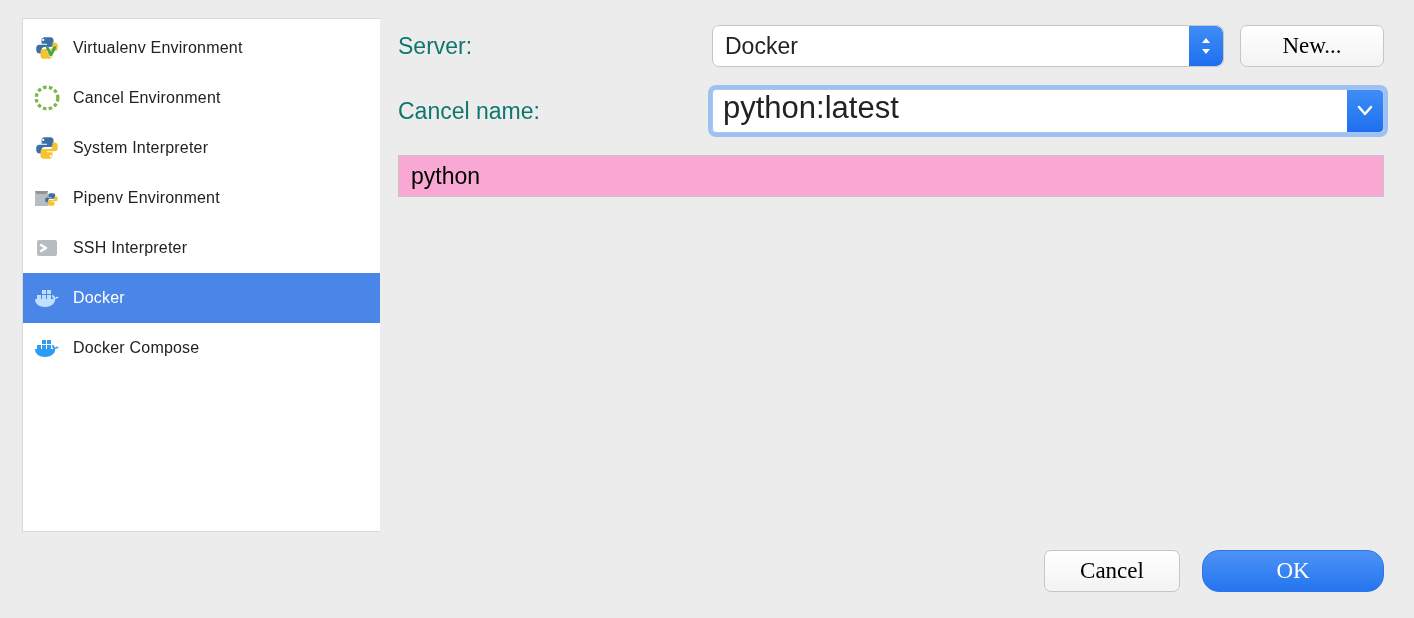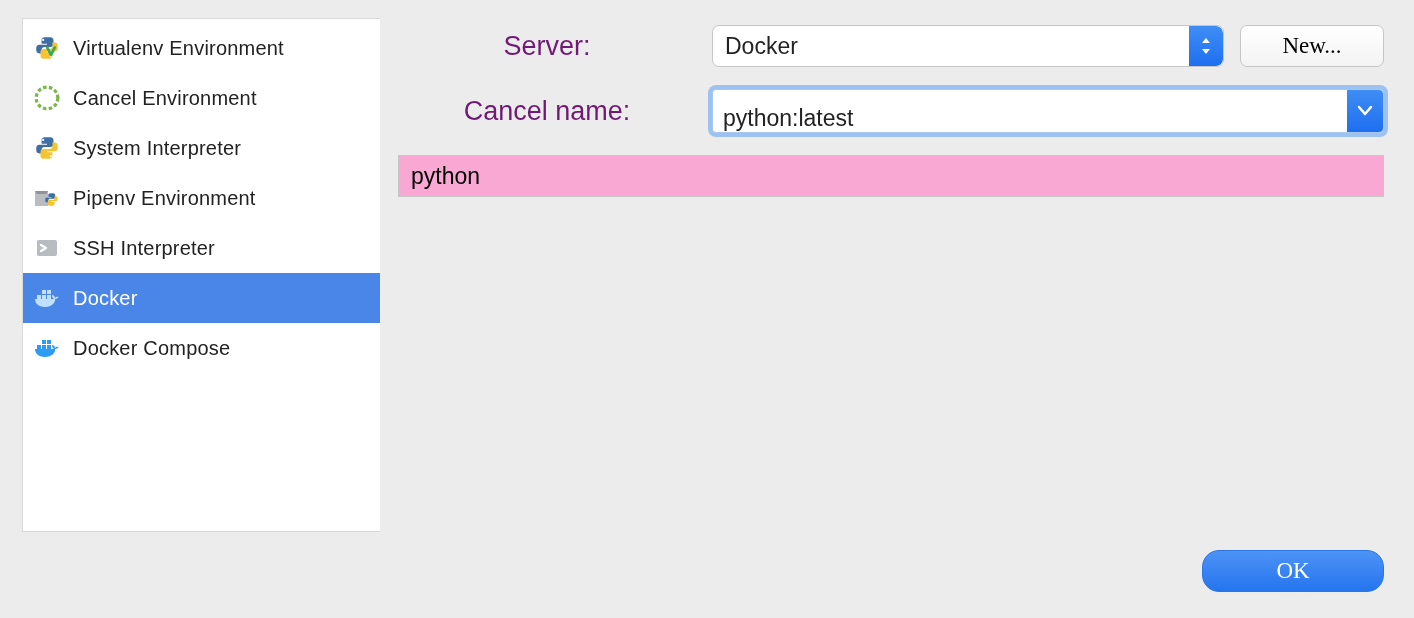--- a/index.html
+++ b/index.html
@@ -30,42 +30,41 @@
       padding-bottom: 4px;
     }
     .side-item {
       display: flex;
       align-items: center;
       gap: 12px;
       height: 50px;
       padding: 0 10px;
       cursor: default;
     }
-    .side-item .label { font-size: 20px; letter-spacing: .2px; }
+    .side-item .label { font-size: 16px; letter-spacing: .2px; }
     .side-item.selected { background: #4a86e8; }
     .side-item.selected .label { color: #fff; }
 
     .ico { width: 28px; height: 28px; display: flex; align-items: center; justify-content: center; flex: none; }
 
     
     .form {
       flex: 1;
       padding: 7px 14px 0 18px;
     }
     .row {
       display: flex;
       align-items: center;
       margin-bottom: 22px;
       gap: 16px;
     }
     .row > label {
       width: 298px;
-      font-size: 27px;
-      color: #701a75;
-      text-align: center;
+      font-size: 23px;
+      color: #0f766e;
     }
 
     .select-like {
       flex: 1;
       height: 42px;
       border: 1px solid #c6c6c6;
       border-radius: 7px;
       background: #fff;
       display: flex;
       align-items: center;
@@ -94,23 +93,23 @@
     }
     .btn.small { width: 144px; padding: 0; }
 
     .combo {
       flex: 1;
       height: 44px;
       border: 1px solid #a7c7f2;
       border-radius: 4px;
       background: #fff;
       display: flex;
-      align-items: flex-end;
+      align-items: flex-start;
       padding: 0 44px 0 10px;
-      font-size: 23px;
+      font-size: 31px;
       position: relative;
       box-shadow: 0 0 0 4px rgba(93,160,245,.55);
     }
     .combo-cap {
       position: absolute; right: 0; top: 0; bottom: 0; width: 36px;
       background: linear-gradient(#3f8df5, #1e6ff0);
       border-top-right-radius: 4px; border-bottom-right-radius: 4px;
       display: flex; align-items: center; justify-content: center;
     }
 
@@ -266,14 +265,15 @@
       </div>
     </div>
 
     <div class="row">
       <input class="text-input" type="text" value="python" style="">
     </div>
   </div>
 </div>
 
 <div class="footer">
+  <button class="btn">Cancel</button>
   <button class="btn primary">OK</button>
 </div>
 
 </body></html>

